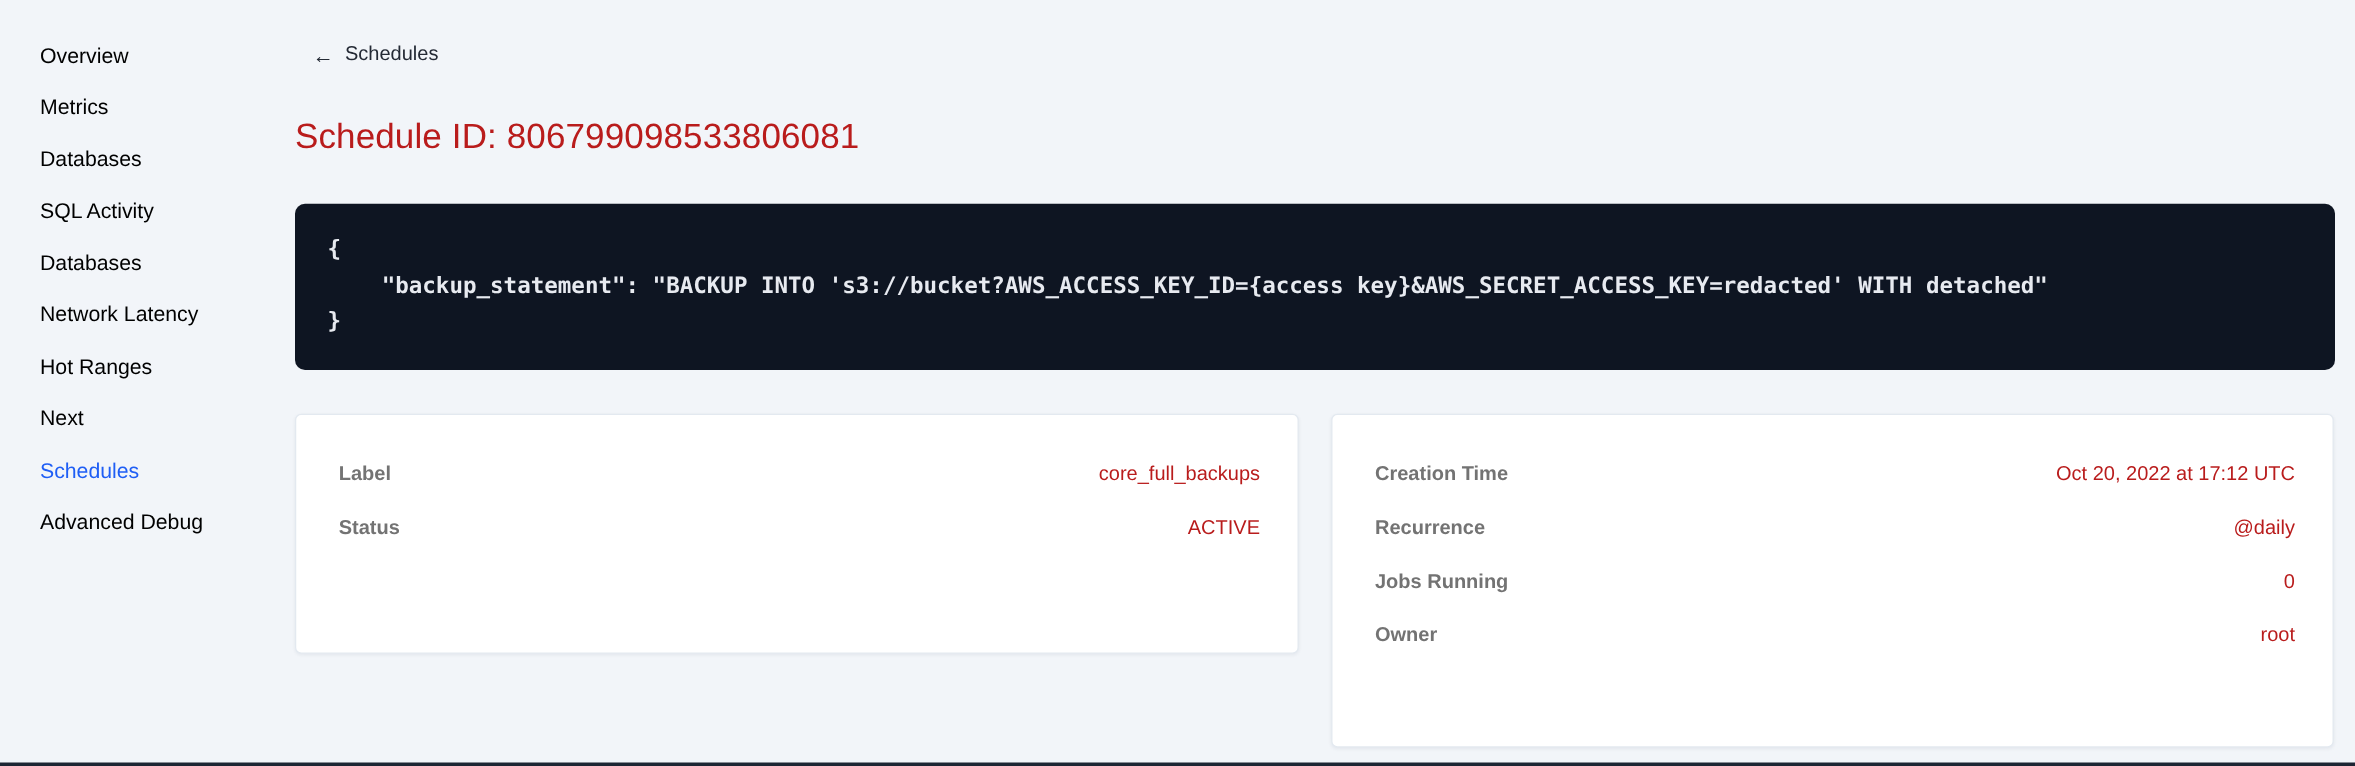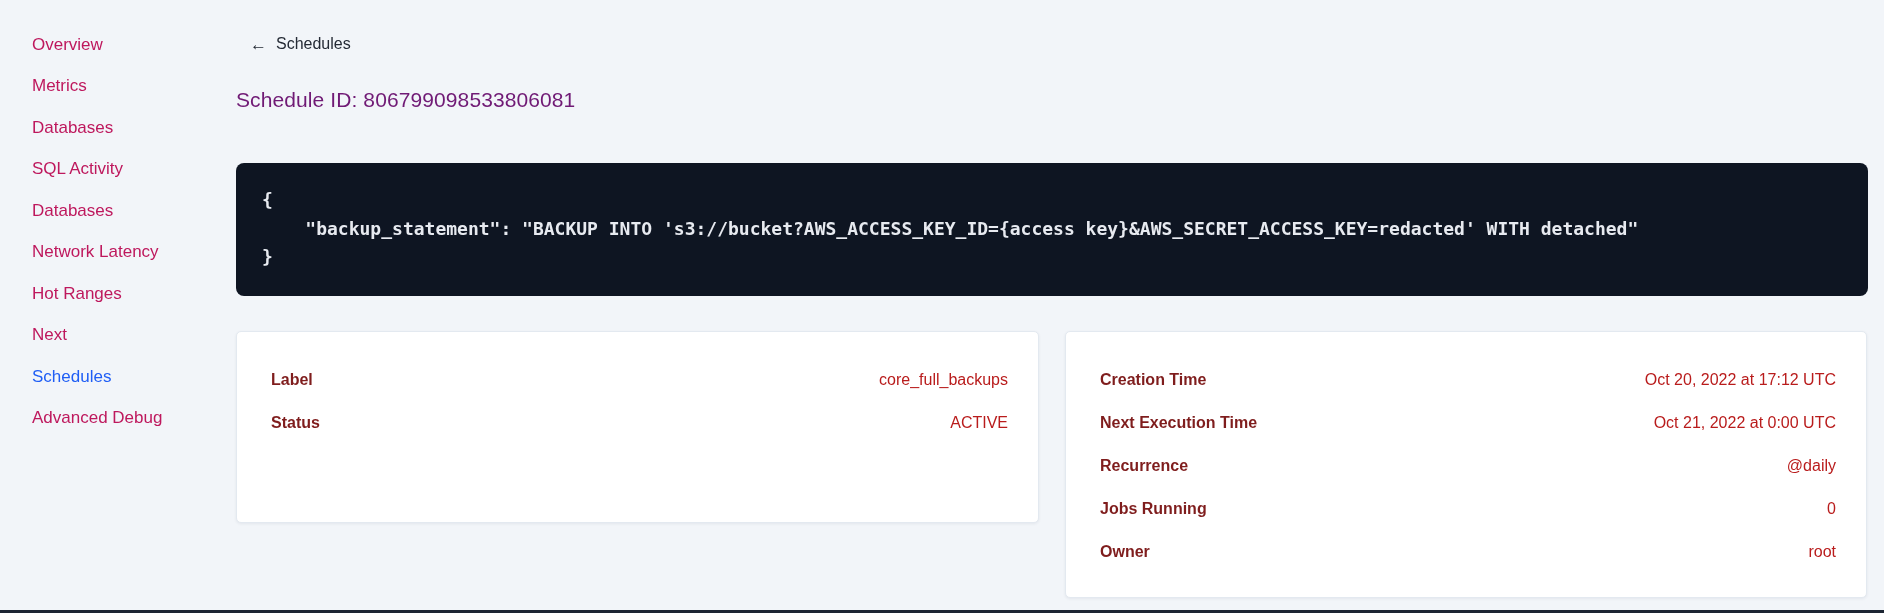--- a/index.html
+++ b/index.html
@@ -22,21 +22,21 @@
     left: 0;
     top: 24px;
     width: 196px;
   }
   .sidebar-item {
     height: 41.5px;
     display: flex;
     align-items: center;
     padding-left: 32px;
     font-size: 17px;
-    color: #be185d;
+    color: #000000;
     cursor: pointer;
     white-space: nowrap;
   }
   .sidebar-item.active {
     color: #1f5ef5;
     font-weight: 400;
   }
 
   
   .back-link {
@@ -53,23 +53,23 @@
   }
   .back-arrow {
     font-size: 17px;
     line-height: 17px;
     color: #242a35;
   }
   .page-title {
     position: absolute;
     left: 236px;
     top: 74px;
-    font-size: 21px;
+    font-size: 28px;
     font-weight: 500;
-    color: #701a75;
+    color: #b91c1c;
     letter-spacing: 0.1px;
   }
 
   
   .code-block {
     position: absolute;
     left: 236px;
     top: 163px;
     width: 1632px;
     height: 133px;
@@ -112,21 +112,21 @@
   }
   .detail-row {
     height: 43px;
     display: flex;
     align-items: center;
     justify-content: space-between;
   }
   .detail-label {
     font-size: 16px;
     font-weight: 700;
-    color: #7f1d1d;
+    color: #737373;
   }
   .detail-value {
     font-size: 16px;
     font-weight: 400;
     color: #b91c1c;
     text-align: right;
   }
 
   
   .bottom-edge {
@@ -177,24 +177,20 @@
     <span class="detail-value">ACTIVE</span>
   </div>
 </section>
 
 <section class="card card-timing">
   <div class="detail-row">
     <span class="detail-label">Creation Time</span>
     <span class="detail-value">Oct 20, 2022 at 17:12 UTC</span>
   </div>
   <div class="detail-row">
-    <span class="detail-label">Next Execution Time</span>
-    <span class="detail-value">Oct 21, 2022 at 0:00 UTC</span>
-  </div>
-  <div class="detail-row">
     <span class="detail-label">Recurrence</span>
     <span class="detail-value">@daily</span>
   </div>
   <div class="detail-row">
     <span class="detail-label">Jobs Running</span>
     <span class="detail-value">0</span>
   </div>
   <div class="detail-row">
     <span class="detail-label">Owner</span>
     <span class="detail-value">root</span>

